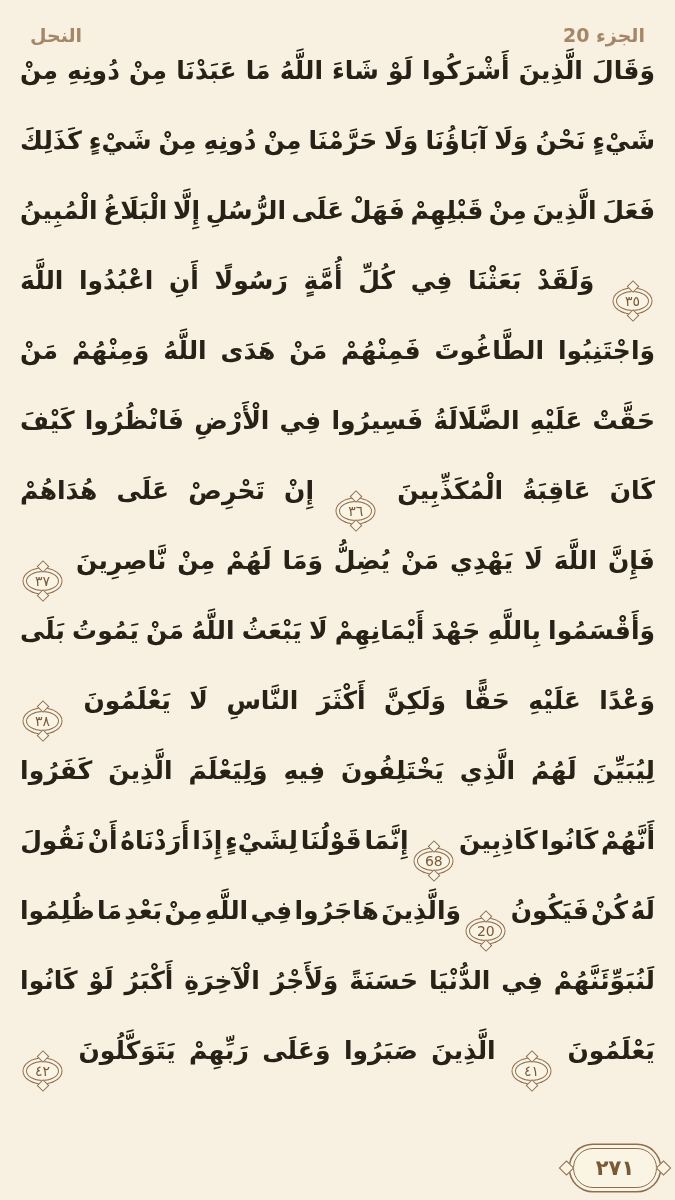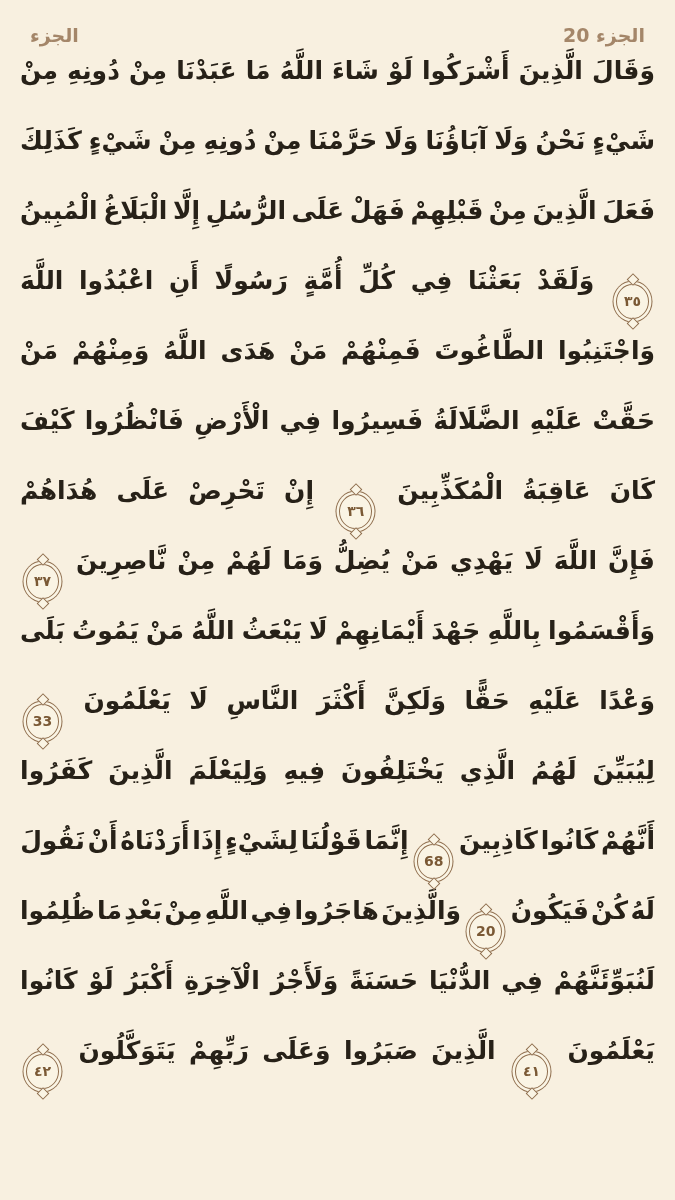--- a/index.html
+++ b/index.html
@@ -44,28 +44,28 @@
     white-space:nowrap;
   }
   .word{ display:inline-block; }
 
   .verse-marker{
     display:inline-flex;
     align-items:center;
     justify-content:center;
     align-self:center;
     flex:0 0 auto;
-    width:33px; height:35px;
+    width:33px; height:20px;
     border-radius:50%;
     background:var(--ornament-fill);
     border:1.5px solid var(--ornament);
     box-shadow:0 0 0 2.5px var(--ornament-fill), 0 0 0 3.5px var(--ornament);
     color:var(--marker-text);
     font-size:14px;
-    font-weight:bold;
+    font-weight:normal;
     position:relative;
     margin:0 6px;
   }
   .verse-marker::before,
   .verse-marker::after{
     content:"";
     position:absolute;
     left:50%;
     width:7px; height:7px;
     background:var(--ornament-fill);
@@ -104,21 +104,21 @@
   .page-badge::before{ right:-13px; }
   .page-badge::after{ left:-13px; }
 </style>
 </head>
 <body>
 
 <div class="page">
 
   <header class="page-header">
     <span>الجزء 20</span>
-    <span>الجزء</span>
+    <span>النحل</span>
   </header>
 
   <main class="quran-text" id="lines">
       <div class="line">
         <span class="word">وَقَالَ</span>
         <span class="word">الَّذِينَ</span>
         <span class="word">أَشْرَكُوا</span>
         <span class="word">لَوْ</span>
         <span class="word">شَاءَ</span>
         <span class="word">اللَّهُ</span>
@@ -222,21 +222,21 @@
       </div>
       <div class="line">
         <span class="word">وَعْدًا</span>
         <span class="word">عَلَيْهِ</span>
         <span class="word">حَقًّا</span>
         <span class="word">وَلَكِنَّ</span>
         <span class="word">أَكْثَرَ</span>
         <span class="word">النَّاسِ</span>
         <span class="word">لَا</span>
         <span class="word">يَعْلَمُونَ</span>
-        <span class="verse-marker">33</span>
+        <span class="verse-marker">٣٨</span>
       </div>
       <div class="line">
         <span class="word">لِيُبَيِّنَ</span>
         <span class="word">لَهُمُ</span>
         <span class="word">الَّذِي</span>
         <span class="word">يَخْتَلِفُونَ</span>
         <span class="word">فِيهِ</span>
         <span class="word">وَلِيَعْلَمَ</span>
         <span class="word">الَّذِينَ</span>
         <span class="word">كَفَرُوا</span>
@@ -284,14 +284,17 @@
         <span class="verse-marker">٤١</span>
         <span class="word">الَّذِينَ</span>
         <span class="word">صَبَرُوا</span>
         <span class="word">وَعَلَى</span>
         <span class="word">رَبِّهِمْ</span>
         <span class="word">يَتَوَكَّلُونَ</span>
         <span class="verse-marker">٤٢</span>
       </div>
     </main>
 
+  <div class="page-badge">
+    <span>٢٧١</span>
+  </div>
 
 </div>
 
 </body></html>

